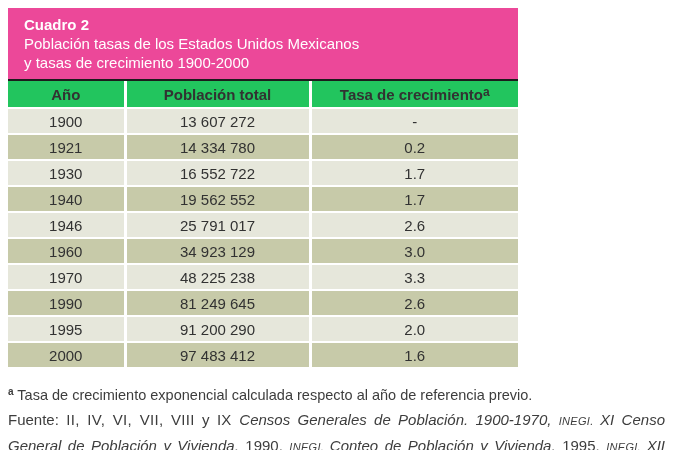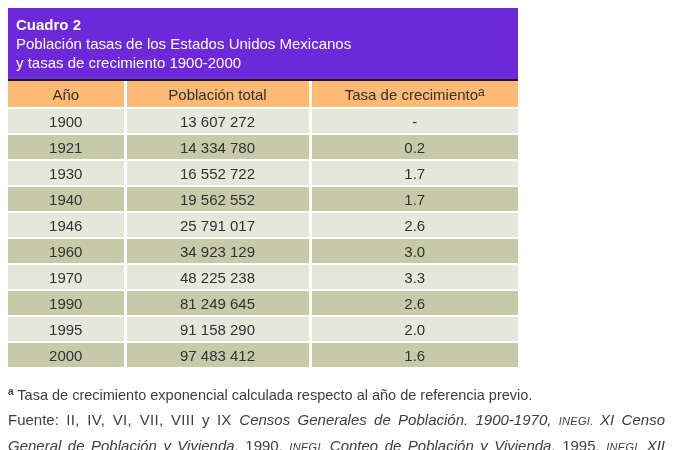--- a/index.html
+++ b/index.html
@@ -6,23 +6,23 @@
   body {
     width: 673px; height: 450px; overflow: hidden;
     font-family: "Liberation Sans", sans-serif;
     color: #323232;
   }
   .page { position: relative; width: 673px; height: 450px; }
 
   .card { margin: 8px 0 0 8px; width: 510px; }
 
   .title-bar {
-    background: #6d28d9;
+    background: #ec4899;
     color: #ffffff;
-    padding: 7px 10px 7px 8px;
+    padding: 7px 10px 7px 16px;
     border-bottom: 2px solid #1c1c1c;
     box-sizing: border-box;
   }
   .title-bar .t-label { font-weight: bold; font-size: 15px; line-height: 19px; }
   .title-bar .t-line  { font-weight: normal; font-size: 15px; line-height: 19px; }
 
   table.pop {
     border-collapse: collapse;
     width: 510px;
     table-layout: fixed;
@@ -33,22 +33,22 @@
     text-align: center;
     vertical-align: middle;
     font-size: 15px;
     color: #323232;
     padding: 0;
     overflow: hidden;
     white-space: nowrap;
   }
   table.pop th:last-child, table.pop td:last-child { border-right: none; }
   table.pop thead th {
-    background: #fdba74;
-    font-weight: normal;
+    background: #22c55e;
+    font-weight: bold;
     height: 26px;
   }
   table.pop thead th sup {
     font-size: 12px;
     vertical-align: 4px;
     line-height: 0;
   }
   table.pop tbody td { height: 24px; margin-left: 18px; }
   table.pop tbody tr:nth-child(odd)  td { background: #e6e7db; }
   table.pop tbody tr:nth-child(even) td { background: #c7caa9; }
@@ -136,21 +136,21 @@
           <td>48 225 238</td>
           <td>3.3</td>
         </tr>
         <tr>
           <td>1990</td>
           <td>81 249 645</td>
           <td>2.6</td>
         </tr>
         <tr>
           <td>1995</td>
-          <td>91 158 290</td>
+          <td>91 200 290</td>
           <td>2.0</td>
         </tr>
         <tr>
           <td>2000</td>
           <td>97 483 412</td>
           <td>1.6</td>
         </tr>
       </tbody>
     </table>
   </div>

